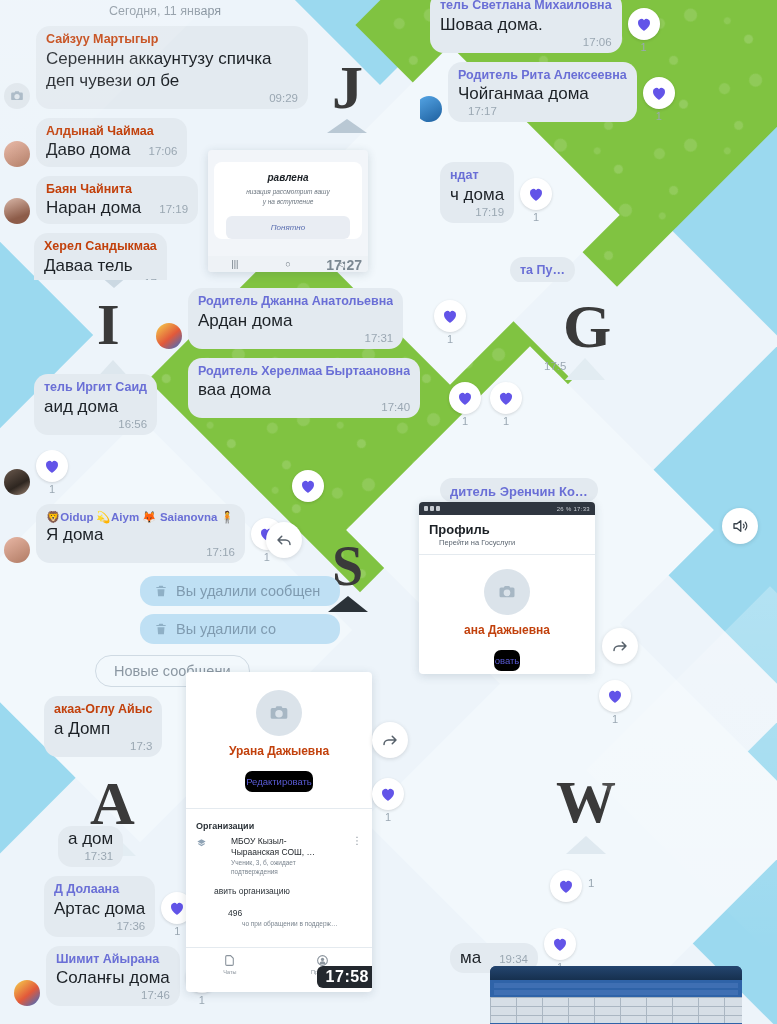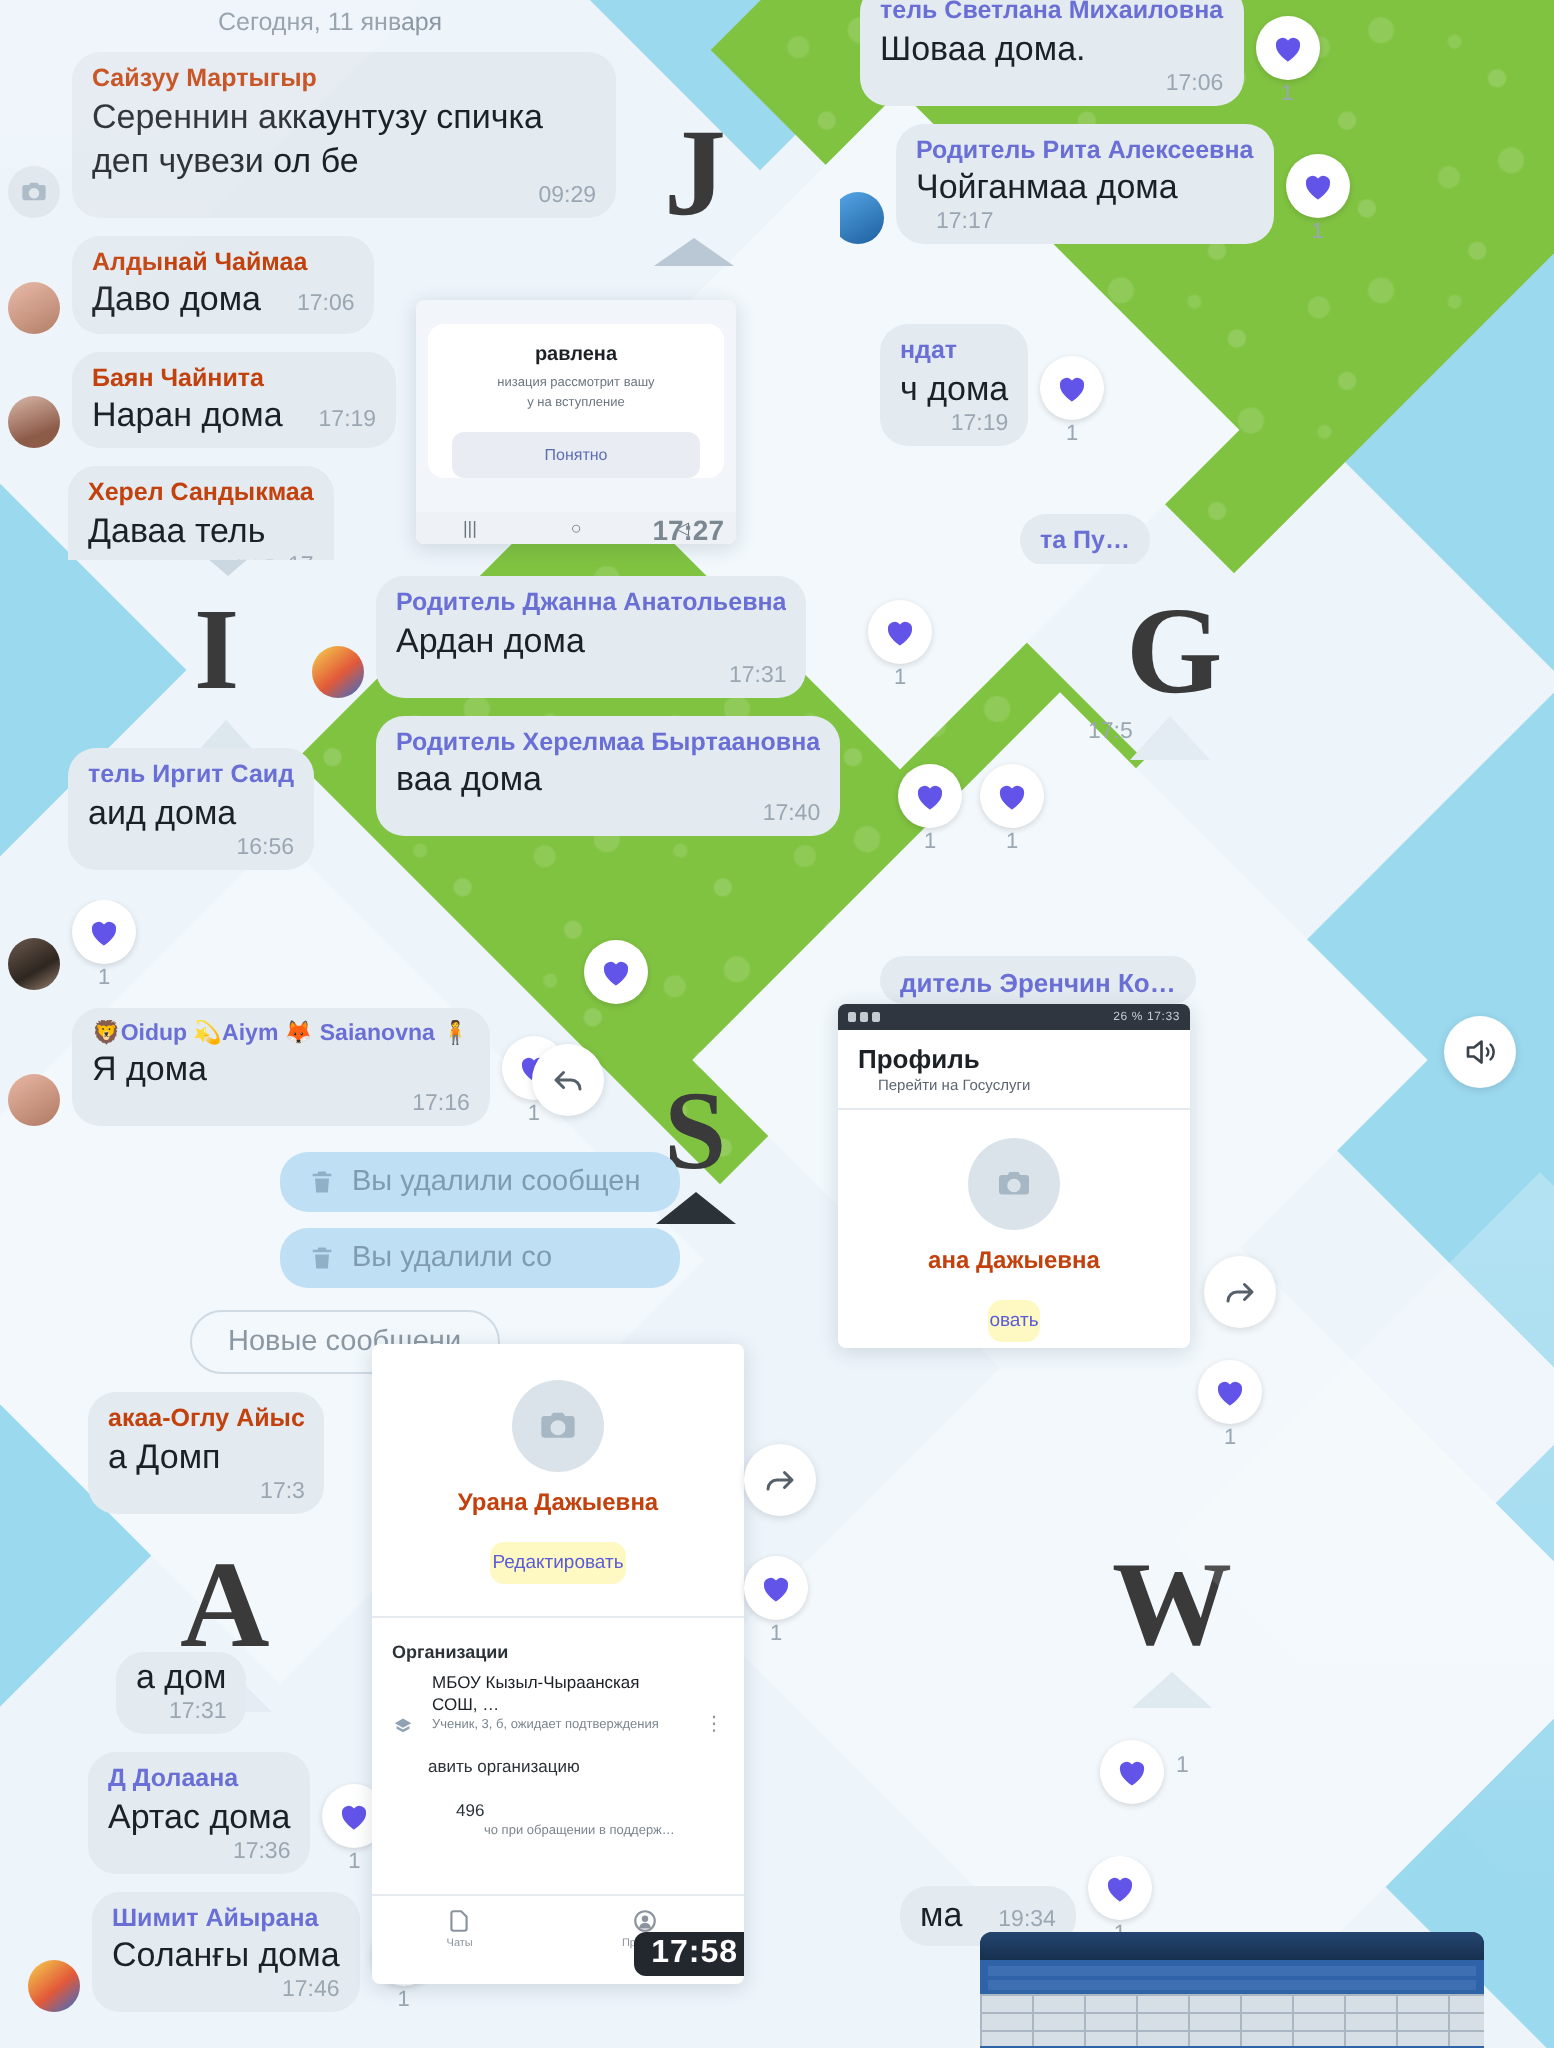--- a/index.html
+++ b/index.html
@@ -106,25 +106,25 @@
     justify-content:space-between;padding:0 5px;}
   .sbdots{display:flex;gap:2px;align-items:center;}
   .sbdot{width:4px;height:5px;background:#c7ccd2;border-radius:1px;}
   .sbtxt{font-size:6px;color:#c7ccd2;letter-spacing:.3px;}
   .ph-title{font-size:13px;font-weight:700;color:#1c2126;padding:7px 10px 1px;}
   .ph-sub{font-size:7.5px;color:#5b6570;padding:0 10px 7px 20px;}
   .ph-divider{height:1px;background:#e4eaef;}
   .ph-avatar{width:46px;height:46px;border-radius:50%;background:#dbe3ea;
     margin:14px auto 8px;display:flex;align-items:center;justify-content:center;}
   .ph-name{text-align:center;font-size:12px;font-weight:700;color:#c2410c;}
-  .ph-editbtn{display:block;margin:13px auto 0;background:#fef9c3;color:#5a5bd6;
+  .ph-editbtn{display:block;margin:13px auto 0;background:#000000;color:#5a5bd6;
     border:none;border-radius:7px;font-size:9.5px;padding:5px 1px;
     font-family:"Liberation Sans",sans-serif;}
   .ph-section{font-size:9px;font-weight:700;color:#2b3238;padding:12px 0 5px 10px;}
-  .ph-org{display:flex;gap:9px;padding:0 10px;align-items:flex-end;}
+  .ph-org{display:flex;gap:24px;padding:0 10px;align-items:flex-start;}
   .ph-orgname{font-size:8.5px;color:#1c2126;line-height:1.3;}
   .ph-orgsub{font-size:6.5px;color:#7b858f;line-height:1.3;margin-top:1px;}
   .ph-link{font-size:8.5px;color:#2b3238;padding:10px 0 0 28px;}
   .ph-ver{font-size:8.5px;color:#2b3238;padding:12px 0 0 42px;}
   .ph-vers{font-size:6.5px;color:#7b858f;padding:2px 0 0 56px;}
   .ph-tabbar{display:flex;justify-content:space-around;padding:6px 0 3px;
     border-top:1px solid #e4eaef;background:#fff;}
   .ph-tab{display:flex;flex-direction:column;align-items:center;gap:2px;}
   .ph-tablabel{font-size:5.5px;color:#8b949d;}
   .ph-navbar{display:flex;justify-content:space-around;align-items:center;
@@ -501,21 +501,21 @@
           <svg viewBox="0 0 24 24">
               <path fill="#6254e8" d="M12 21s-8-5-8-10.5A4.5 4.5 0 0112 7a4.5 4.5 0 018 3.5C20 16 12 21 12 21z"></path>
             </svg>
         </div>
         <div class="rcount">1</div>
       </div>
     </div>
   </div>
 
   <div class="phone" style="left:208px;top:150px;width:160px;height:122px;background:#f2f5f9;">
-    <div class="dialog" style="margin:12px 6px 0;">
+    <div class="dialog" style="margin:12px 6px 0;font-style:italic;">
       <div class="dlg-title">равлена</div>
       <div class="dlg-body">низация рассмотрит вашу</div>
       <div class="dlg-body" style="margin-top:0;">у на вступление</div>
       <div class="dlg-ok">Понятно</div>
     </div>
     <div class="ph-navbar" style="position:absolute;bottom:0;left:0;right:0;">
       <span class="navglyph">|||</span>
       <span class="navglyph">○</span>
       <span class="navglyph">◁</span>
     </div>

